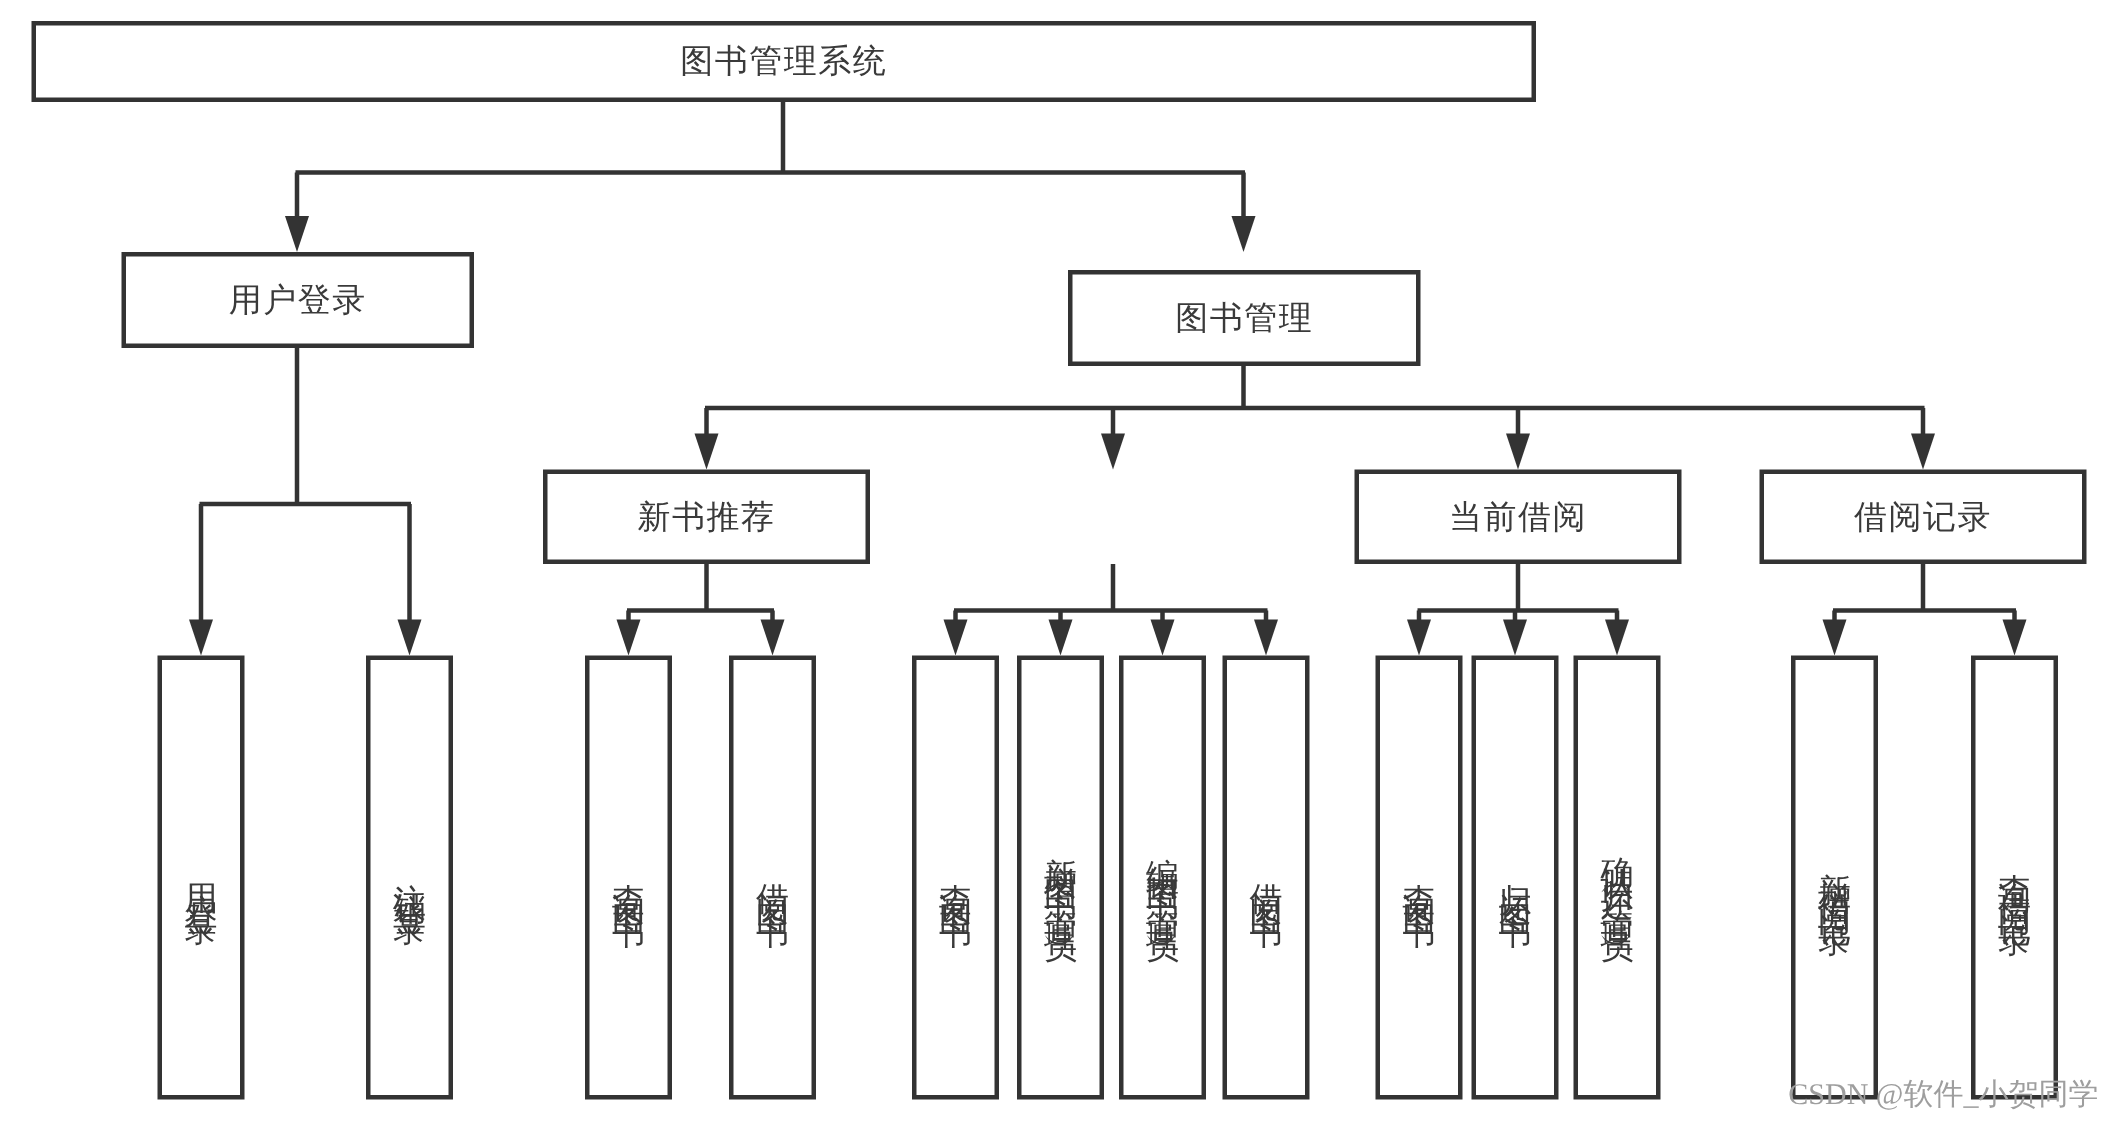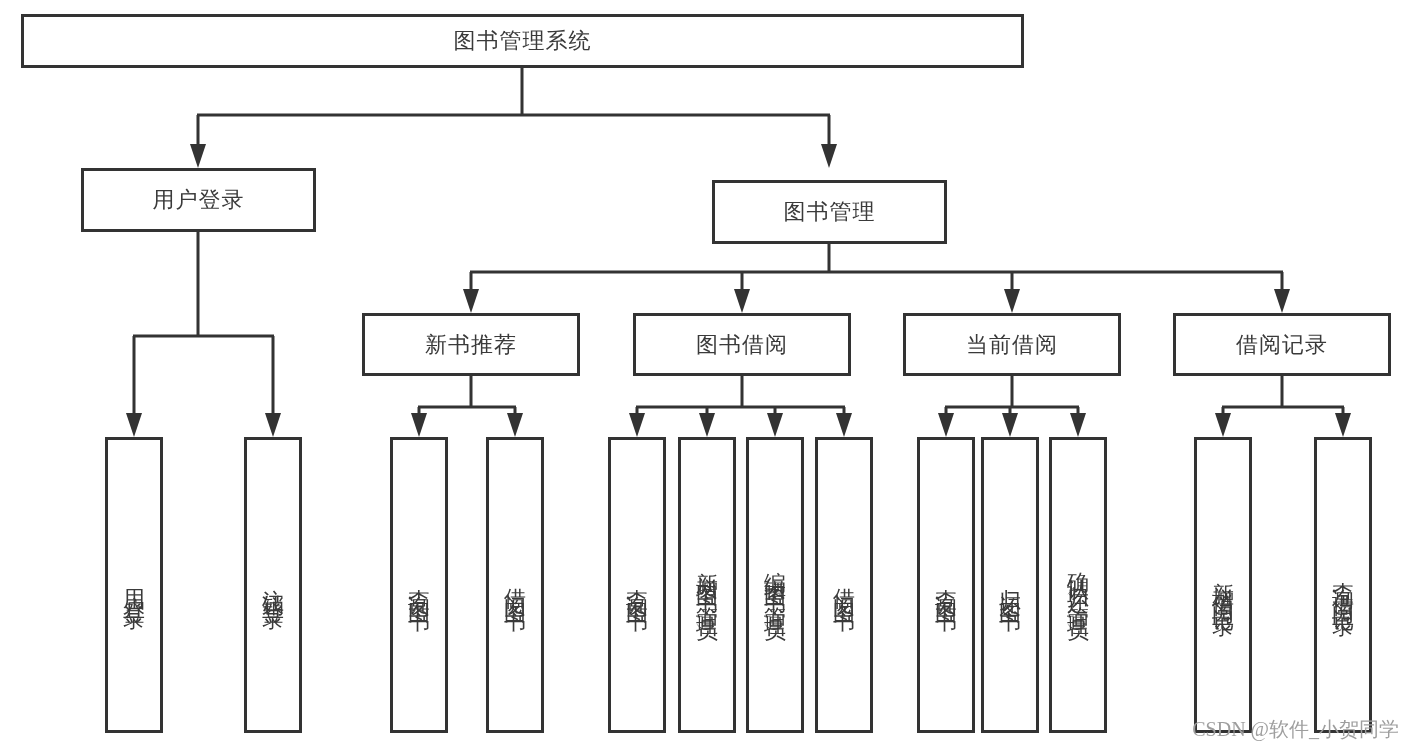--- a/index.html
+++ b/index.html
@@ -114,23 +114,20 @@
   <div class="box" style="left:81px;top:168px;width:235px;height:64px;">
     <span class="hlabel">用户登录</span>
   </div>
   <div class="box" style="left:712px;top:168px;width:235px;height:64px;margin-top:12px;">
     <span class="hlabel">图书管理</span>
   </div>
 
   <div class="box" style="left:362px;top:313px;width:218px;height:63px;">
     <span class="hlabel">新书推荐</span>
   </div>
-  <div class="box" style="left:633px;top:313px;width:218px;height:63px;">
-    <span class="hlabel">图书借阅</span>
-  </div>
   <div class="box" style="left:1173px;top:313px;width:218px;height:63px;">
     <span class="hlabel">借阅记录</span>
   </div>
   <div class="box" style="left:903px;top:313px;width:218px;height:63px;">
     <span class="hlabel">当前借阅</span>
   </div>
 
   <div class="box" style="left:105px;top:437px;width:58px;height:296px;">
     <span class="vlabel">用户登录</span>
   </div>

